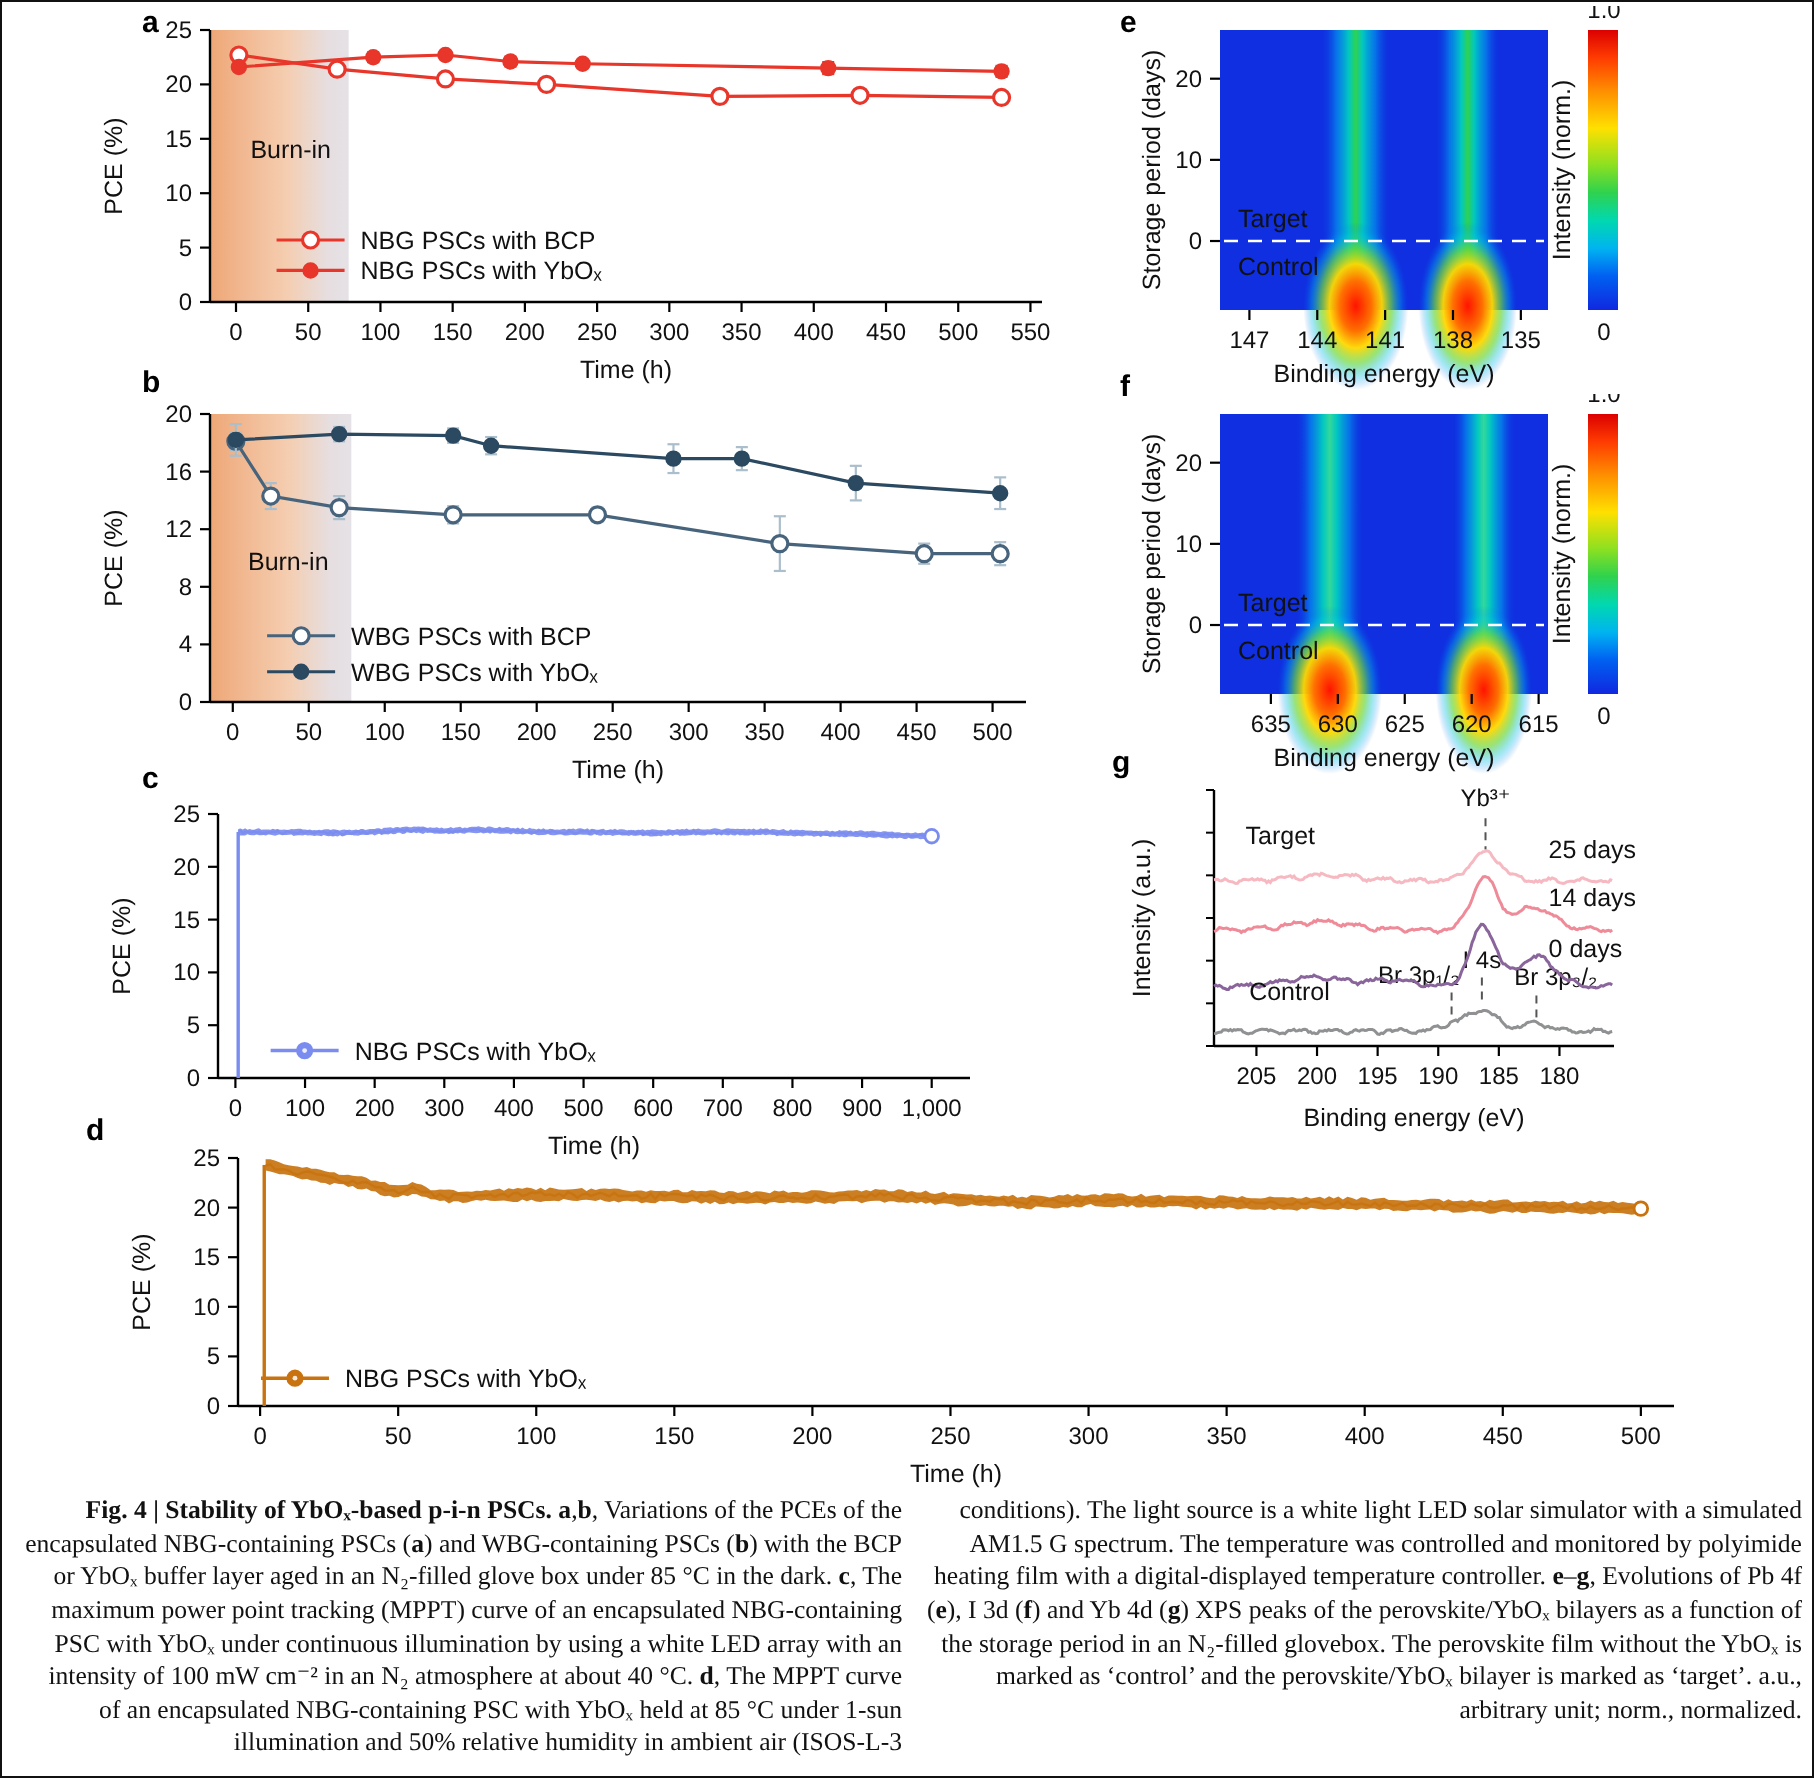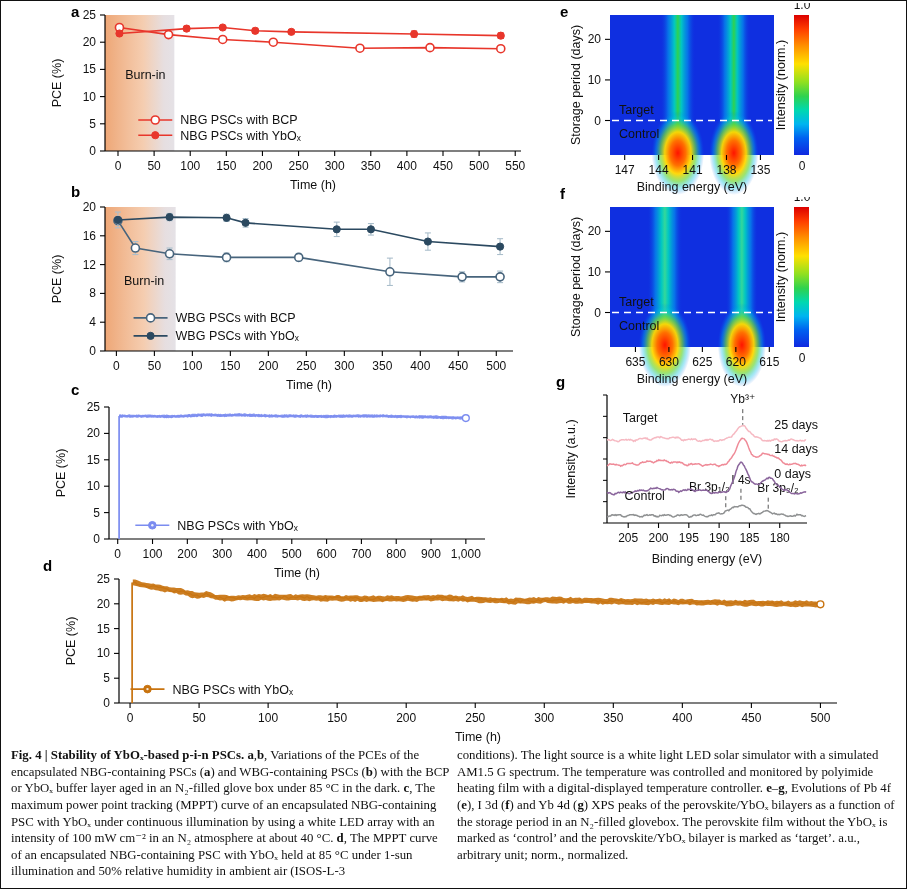--- a/index.html
+++ b/index.html
@@ -3,21 +3,21 @@
 <meta charset="utf-8">
 <style>
   html,body{margin:0;padding:0;background:#fff;}
   .page{position:relative;width:905px;height:887px;background:#fff;border:1px solid #111;
         font-family:"Liberation Sans","DejaVu Sans",sans-serif;overflow:hidden;}
   .letter{position:absolute;font-weight:bold;font-size:15px;color:#000;
           font-family:"Liberation Sans","DejaVu Sans",sans-serif;}
   .panel{position:absolute;}
   svg text{font-family:"Liberation Sans","DejaVu Sans",sans-serif;fill:#111;}
   .cap-col{position:absolute;top:746px;font-family:"Liberation Serif","DejaVu Serif",serif;
-           font-size:12.8px;line-height:1.3;color:#111;text-align:left;}
+           font-size:12.8px;line-height:1.3;color:#111;text-align:right;}
   .cap-col .b{font-weight:bold;}
 </style>
 </head>
 <body>
 
 <div class="page">
 
   <div class="letter" style="left:70px;top:2px">a</div>
   <div class="letter" style="left:70px;top:182px">b</div>
   <div class="letter" style="left:70px;top:380px">c</div>

